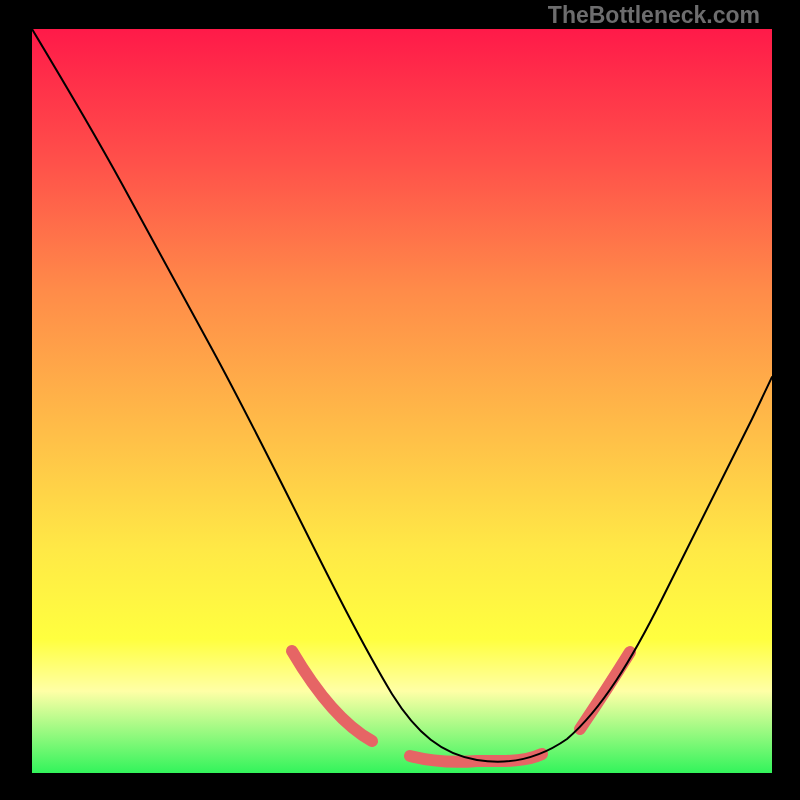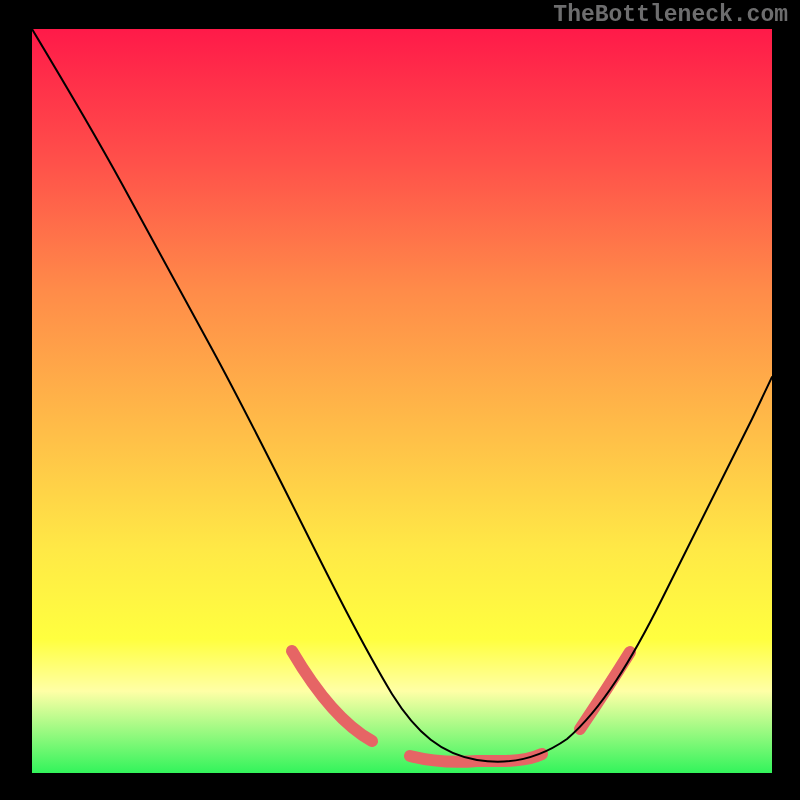--- a/index.html
+++ b/index.html
@@ -28,23 +28,23 @@
       #ffc048 55%,
       #ffe946 70%,
       #ffff3f 82%,
       #ffffa6 89%,
       #32f45b 100%
     );
   }
   .attribution {
     position: absolute;
     top: 2px;
-    right: 12px;
+    right: 40px;
     color: #6d6d6e;
-    font-family: Liberation Mono, monospace;
+    font-family: Liberation Sans, sans-serif;
     font-weight: 700;
     font-size: 23px;
     letter-spacing: 0px;
   }
   svg.curve {
     position: absolute;
     left: 0;
     top: 0;
     width: 740px;
     height: 744px;

